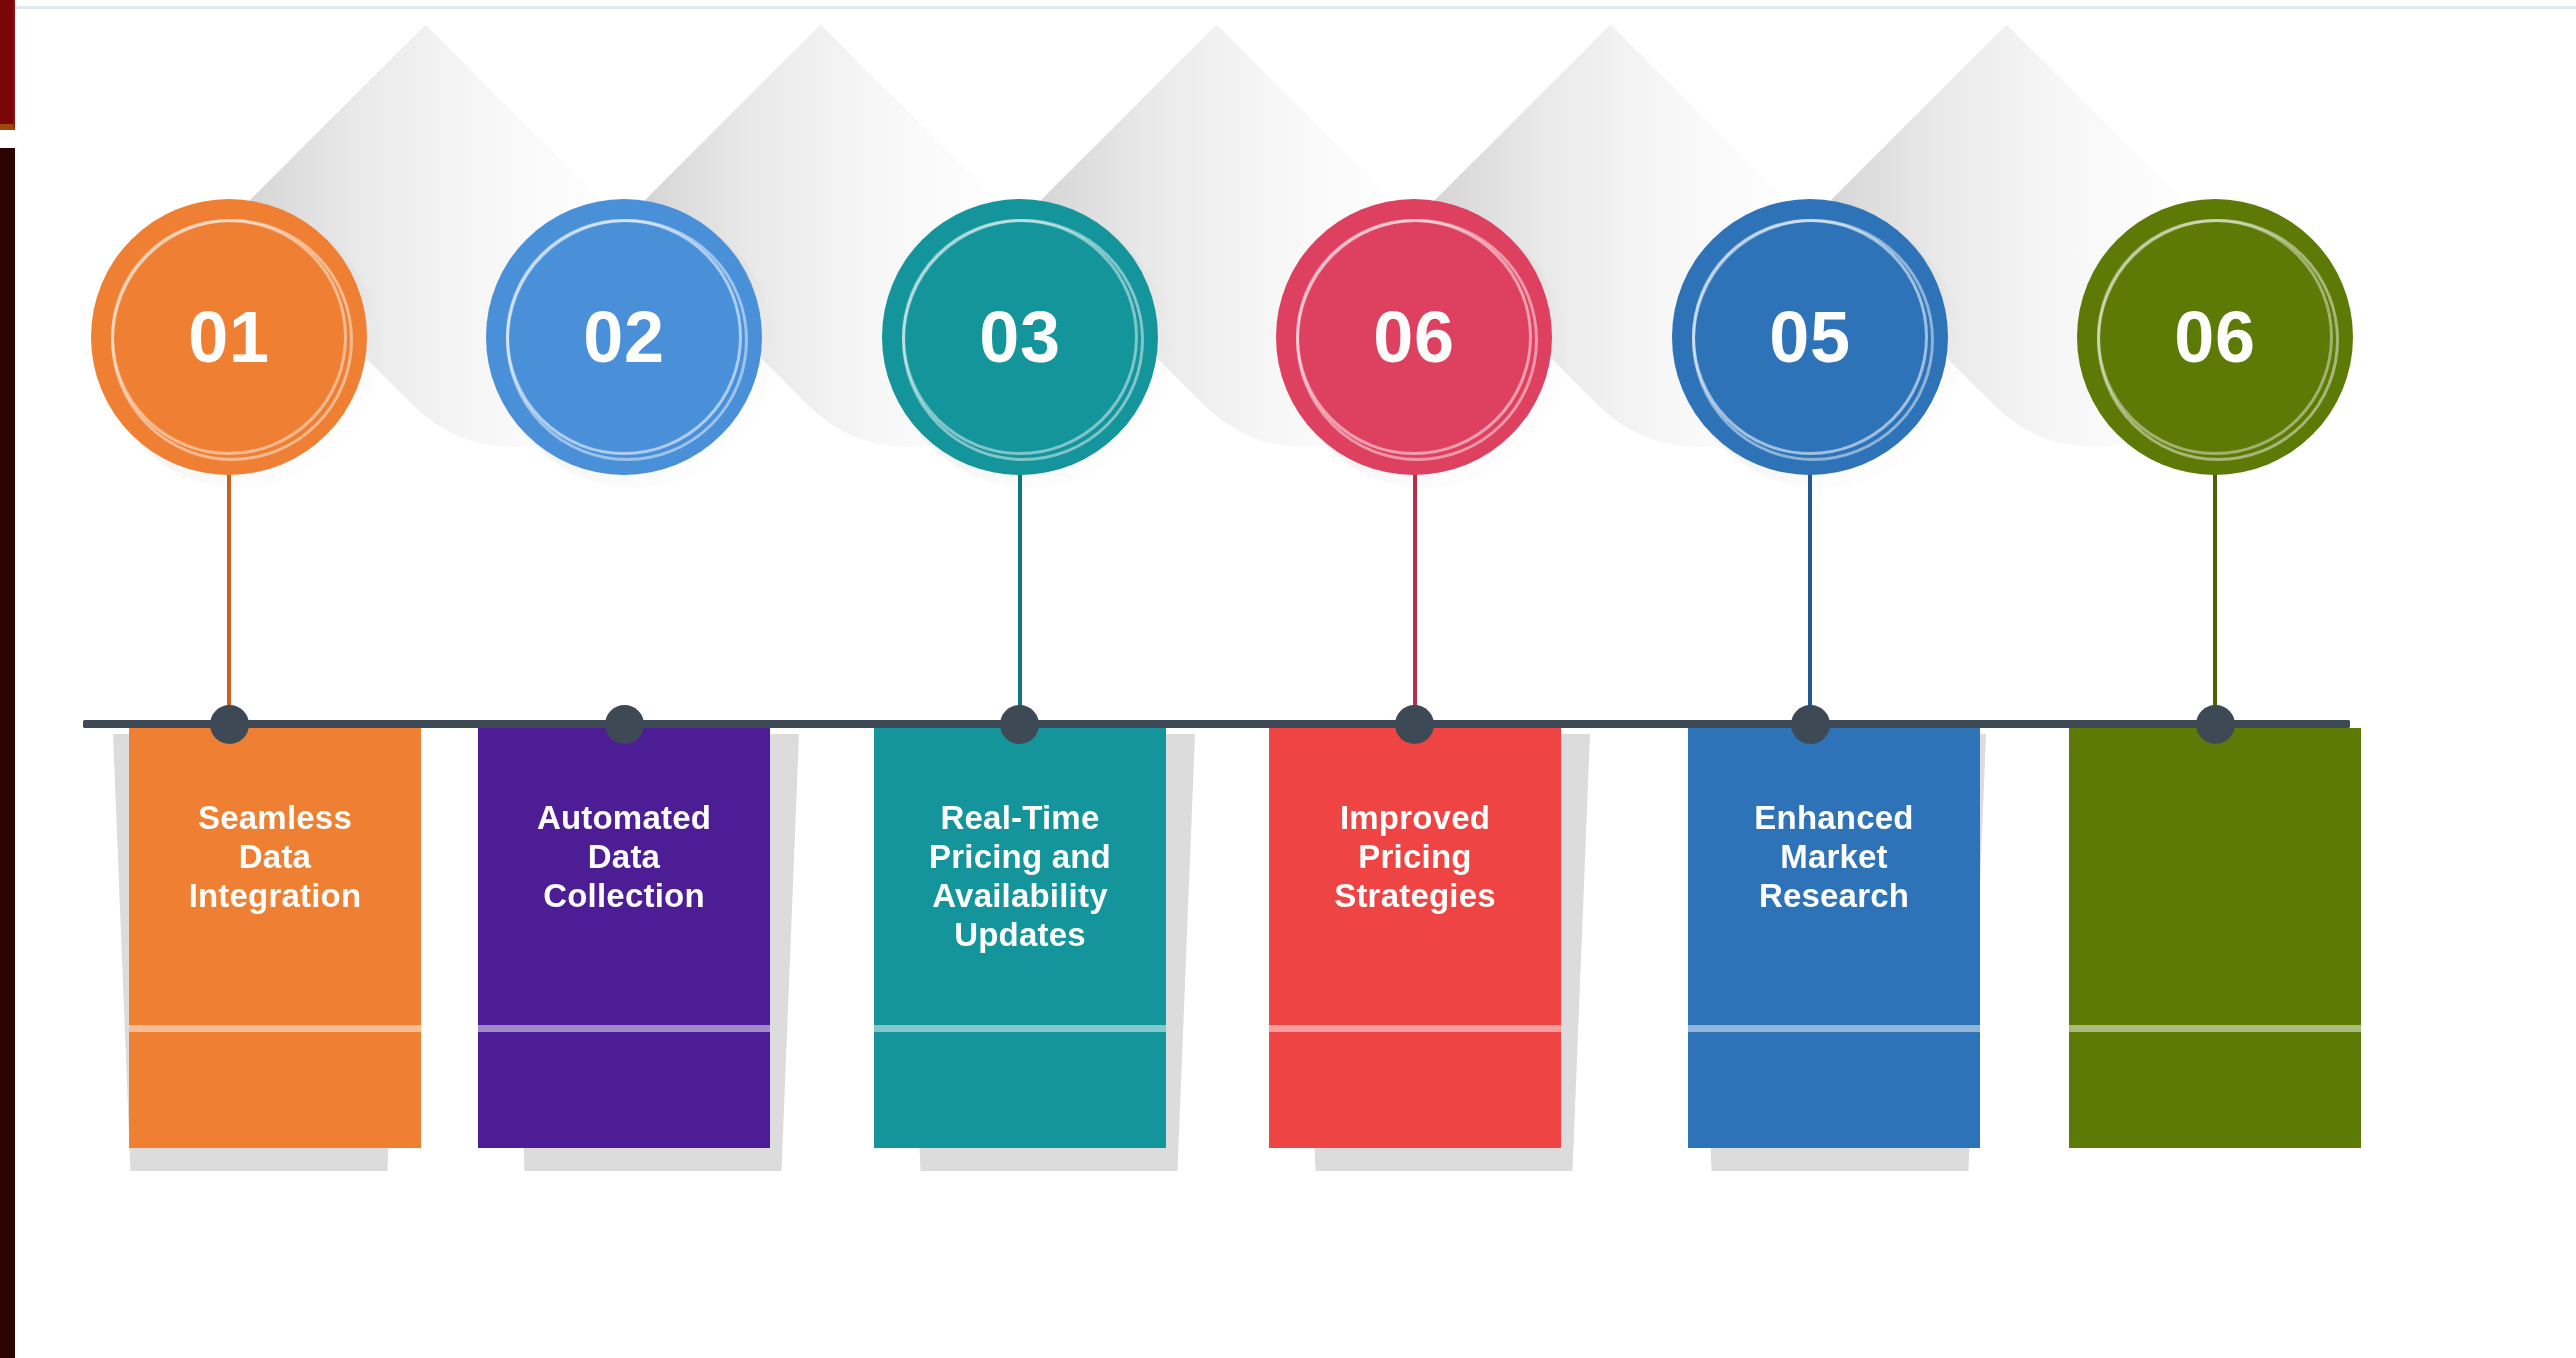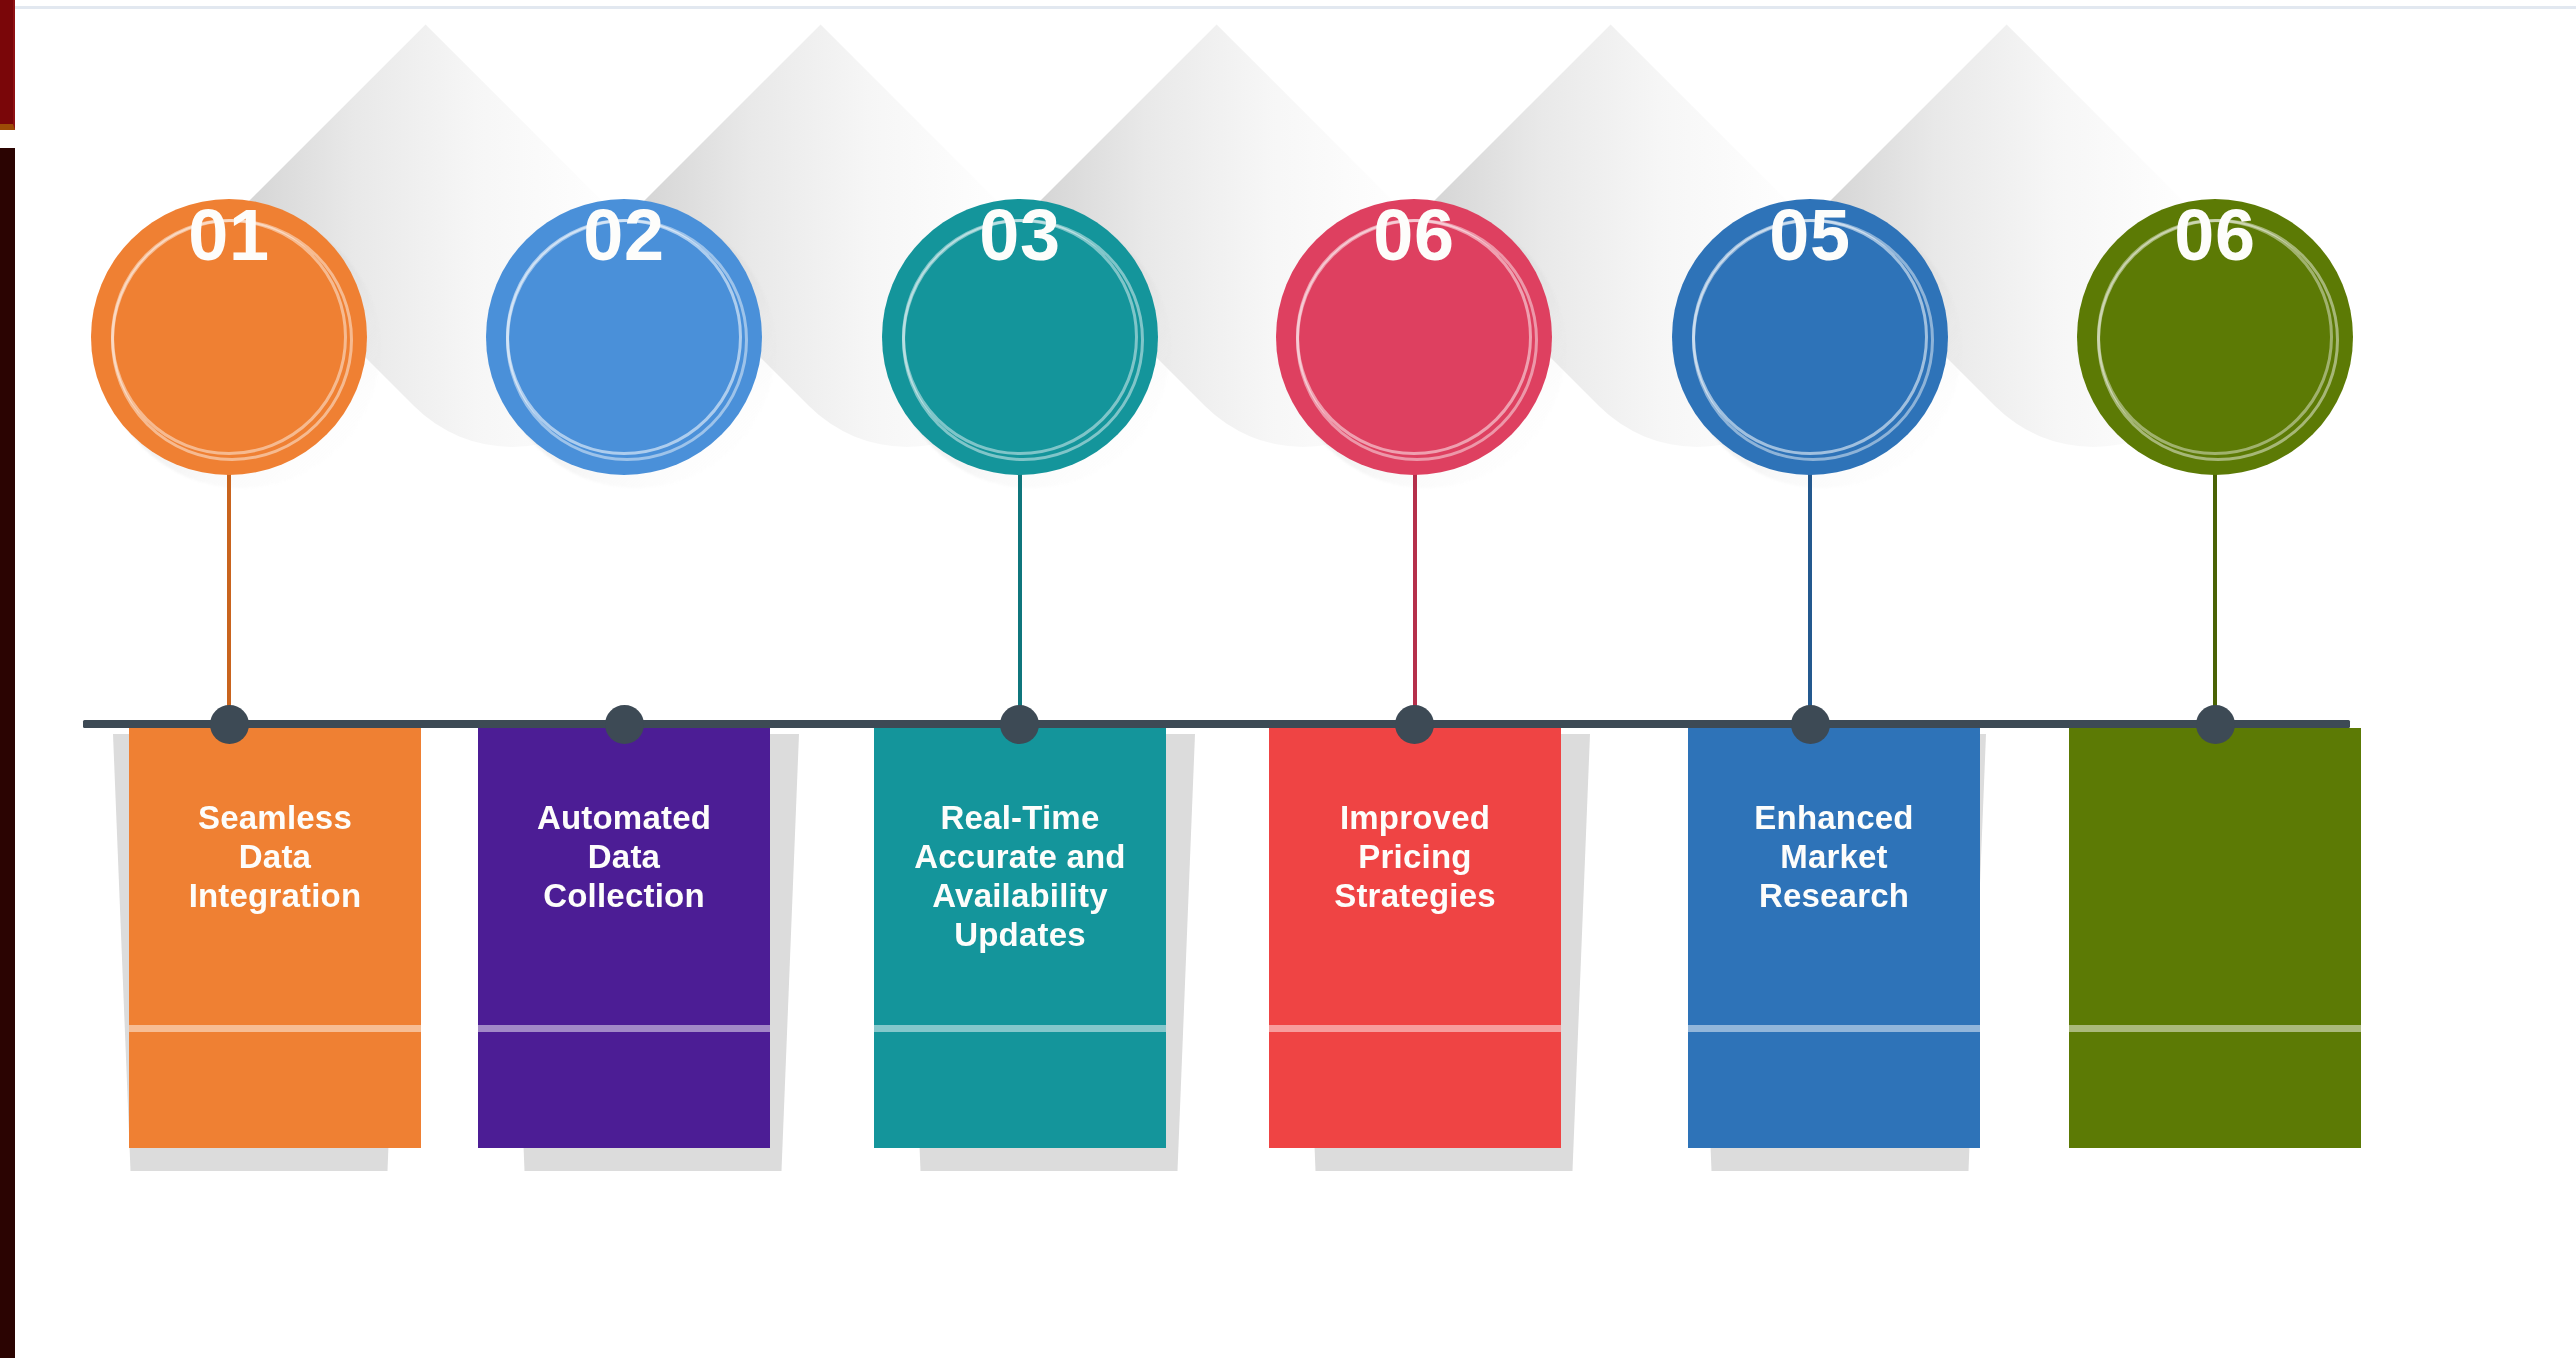--- a/index.html
+++ b/index.html
@@ -75,21 +75,21 @@
     transform: rotate(-45deg);
     border-bottom-left-radius: 139px;
     border-bottom-right-radius: 139px;
   }
 
   .circle {
     position: absolute;
     width: 276px; height: 276px;
     border-radius: 50%;
     display: flex;
-    align-items: flex-start;
+    align-items: center;
     justify-content: center;
   }
   .circle::after {
     content: "";
     position: absolute;
     left: 20px; top: 20px;
     width: 236px; height: 236px;
     border-radius: 50%;
     border: 3.1px solid rgba(255,255,255,0.46);
   }
@@ -225,21 +225,21 @@
         <div class="card-rule"></div>
       </div>
       <div class="card" style="left: 478px; top: 728px; background: #4c1d95;">
         <span class="card-label">Automated
 Data
 Collection</span>
         <div class="card-rule"></div>
       </div>
       <div class="card" style="left: 874px; top: 728px; background: rgb(20, 149, 155);">
         <span class="card-label">Real-Time
-Accurate and
+Pricing and
 Availability
 Updates</span>
         <div class="card-rule"></div>
       </div>
       <div class="card" style="left: 1269px; top: 728px; background: #ef4444;">
         <span class="card-label">Improved
 Pricing
 Strategies</span>
         <div class="card-rule"></div>
       </div>

